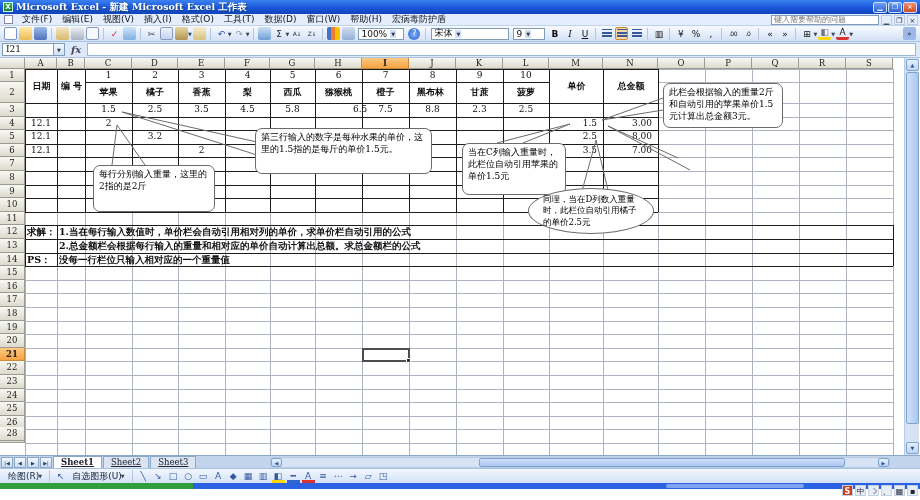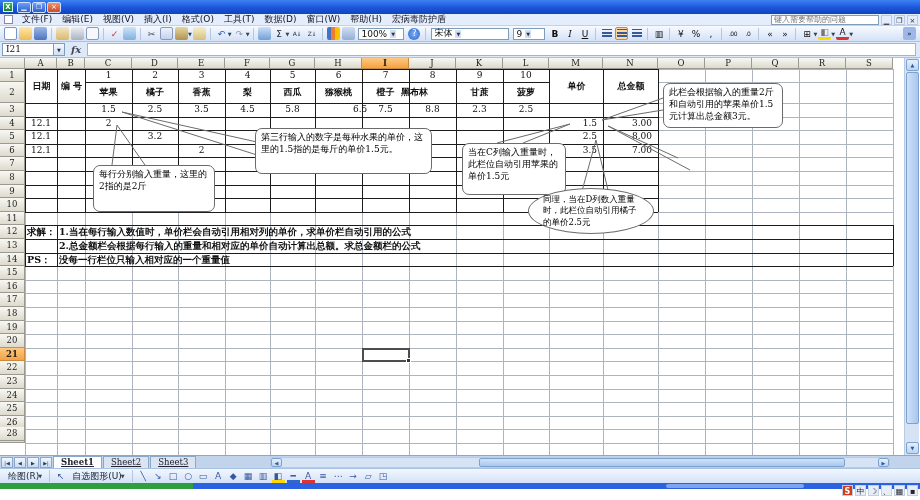--- a/index.html
+++ b/index.html
@@ -107,20 +107,21 @@
   .ime{width:11px;height:11px;text-align:center;font-size:8px;line-height:11px;color:#223;background:#e8eef8;border:1px solid #c2d0e4}
   .ime.sogou{background:#d33b18;color:#fff;font-weight:bold}
 </style>
 </head>
 <body>
 
 <div id="app">
 
   <div id="titlebar">
     <div id="xl-icon">X</div>
+    <div id="title-text">Microsoft Excel - 新建 Microsoft Excel 工作表</div>
     <div class="wbtn">▁</div>
     <div class="wbtn">❒</div>
     <div class="wbtn close">×</div>
   </div>
 
   <div id="menubar">
     <div id="menu-doc-icon"></div>
     <span id="menu-items" style="display:flex">
         <span class="menu-item">文件(F)</span>
         <span class="menu-item">编辑(E)</span>
@@ -370,21 +371,21 @@
       <div class="cell" style="left: 411px; top: 11px; height: 13px; line-height: 13px; width: 43px;">8</div>
       <div class="cell" style="left: 458px; top: 11px; height: 13px; line-height: 13px; width: 43px;">9</div>
       <div class="cell" style="left: 505px; top: 11px; height: 13px; line-height: 13px; width: 42px;">10</div>
       <div class="cell bold" style="left: 87px; top: 24px; height: 21px; line-height: 21px; width: 43px;">苹果</div>
       <div class="cell bold" style="left: 134px; top: 24px; height: 21px; line-height: 21px; width: 42px;">橘子</div>
       <div class="cell bold" style="left: 180px; top: 24px; height: 21px; line-height: 21px; width: 43px;">香蕉</div>
       <div class="cell bold" style="left: 227px; top: 24px; height: 21px; line-height: 21px; width: 41px;">梨</div>
       <div class="cell bold" style="left: 272px; top: 24px; height: 21px; line-height: 21px; width: 41px;">西瓜</div>
       <div class="cell bold" style="left: 317px; top: 24px; height: 21px; line-height: 21px; width: 43px;">猕猴桃</div>
       <div class="cell bold" style="left: 364px; top: 24px; height: 21px; line-height: 21px; width: 43px;">橙子</div>
-      <div class="cell bold" style="left: 393px; top: 24px; height: 21px; line-height: 21px; width: 43px;">黑布林</div>
+      <div class="cell bold" style="left: 409px; top: 24px; height: 21px; line-height: 21px; width: 43px;">黑布林</div>
       <div class="cell bold" style="left: 458px; top: 24px; height: 21px; line-height: 21px; width: 43px;">甘蔗</div>
       <div class="cell bold" style="left: 505px; top: 24px; height: 21px; line-height: 21px; width: 42px;">菠萝</div>
       <div class="cell" style="left: 87px; top: 45px; height: 13.6px; line-height: 13.6px; width: 43px;">1.5</div>
       <div class="cell" style="left: 134px; top: 45px; height: 13.6px; line-height: 13.6px; width: 42px;">2.5</div>
       <div class="cell" style="left: 180px; top: 45px; height: 13.6px; line-height: 13.6px; width: 43px;">3.5</div>
       <div class="cell" style="left: 227px; top: 45px; height: 13.6px; line-height: 13.6px; width: 41px;">4.5</div>
       <div class="cell" style="left: 272px; top: 45px; height: 13.6px; line-height: 13.6px; width: 41px;">5.8</div>
       <div class="cell" style="left: 317px; top: 45px; height: 13.6px; line-height: 13.6px; width: 43px; padding-left: 36px;">6.5</div>
       <div class="cell" style="left: 364px; top: 45px; height: 13.6px; line-height: 13.6px; width: 43px;">7.5</div>
       <div class="cell" style="left: 411px; top: 45px; height: 13.6px; line-height: 13.6px; width: 43px;">8.8</div>

